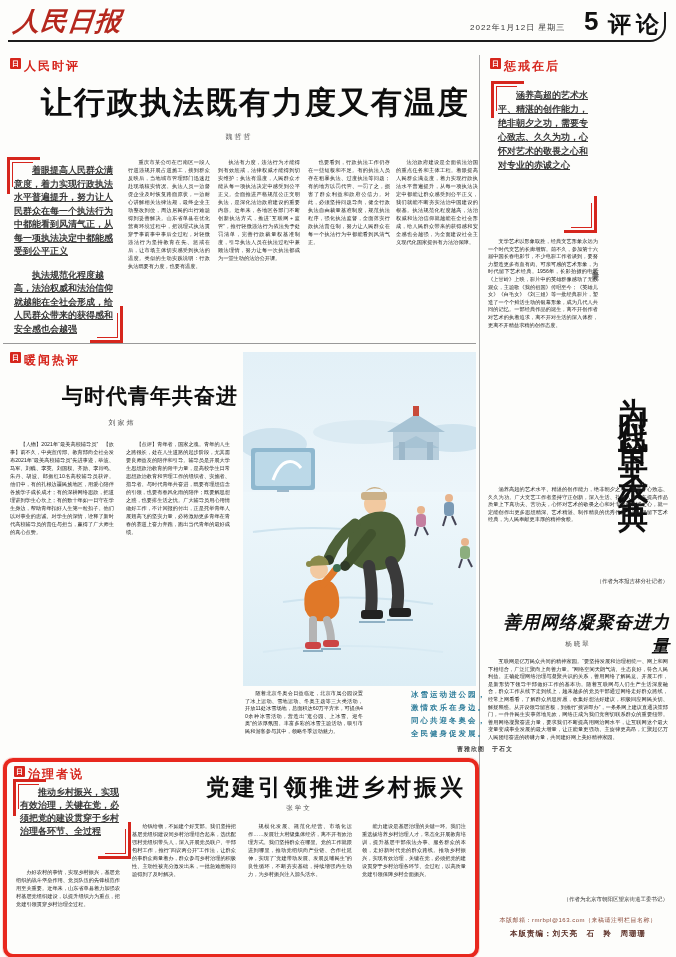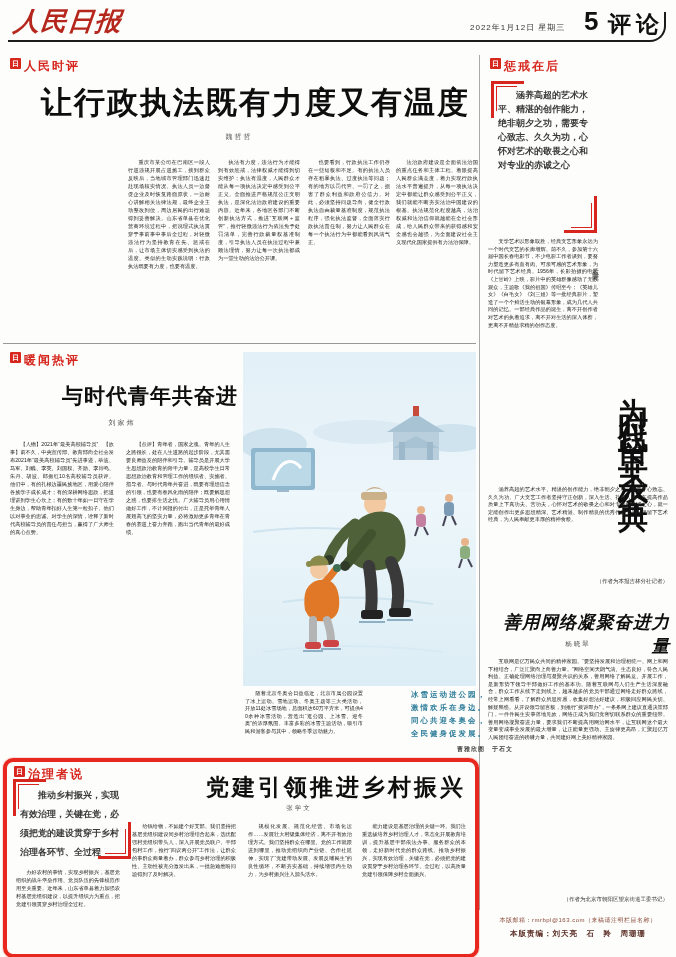--- a/index.html
+++ b/index.html
@@ -13,21 +13,21 @@
   .page-num{left:584px;top:6px;font-size:26px;font-weight:800;color:#111;}
   .page-name{left:608px;top:9px;font-size:23px;font-weight:800;color:#111;letter-spacing:5px;}
   
   .seclabel{display:flex;align-items:flex-start;gap:3px;}
   .secicon{width:11px;height:11px;background:#d6261d;color:#fff;font-size:7px;font-weight:bold;display:flex;align-items:center;justify-content:center;border-radius:1px;}
   .sectext{color:#d6261d;font-weight:800;font-size:12px;letter-spacing:2px;}
   
   .headline{ text-align:right;font-weight:800;color:#0e0e0e;font-family:"Liberation Sans",sans-serif;}
   .byline{text-align:center;color:#555;}
   
-  .sumbox{color:#3a3a3a;font-weight:700;}
+  .sumbox{color:#3a3a3a;font-weight:700;text-decoration:underline;}
   .sumbox::before{content:"";position:absolute;left:-7px;top:-7px;width:30px;height:34px;border-left:3px solid #d6261d;border-top:3px solid #d6261d;}
   .sumbox::after{content:"";position:absolute;right:-7px;bottom:-7px;width:30px;height:34px;border-right:3px solid #d6261d;border-bottom:3px solid #d6261d;}
   .sumbox .inner-l{position:absolute;left:-2px;top:-2px;width:20px;height:24px;border-left:1px solid #d6261d;border-top:1px solid #d6261d;}
   .sumbox .inner-r{position:absolute;right:-2px;bottom:-2px;width:20px;height:24px;border-right:1px solid #d6261d;border-bottom:1px solid #d6261d;}
   .sumbox p{margin:0 0 10px 0;text-indent:2em;}
   
   .bodycol{font-size:5.2px;line-height:8px;text-align:justify;color:#222;overflow:hidden;text-indent:2em;word-break:break-all;}
   .bodywide{font-size:5.2px;line-height:7.6px;text-align:justify;color:#222;overflow:hidden;text-indent:2em;word-break:break-all;}
   .rule-h{border-top:1px solid #999;}
   .rule-v{border-left:1px solid #aaa;}
@@ -55,20 +55,26 @@
 
   <div class="abs rule-v" style="left:479px;top:55px;height:855px;"></div>
 
   <div class="abs seclabel" style="left:10px;top:58px;">
     <span class="secicon">日</span>
     <span class="sectext">人民时评</span>
   </div>
   <div class="abs headline" style="left:8px;top:82px;width:462px;font-size:31px;letter-spacing:2px;">让行政执法既有力度又有温度</div>
   <div class="abs byline" style="left:8px;top:132px;width:462px;font-size:7px;letter-spacing:2px;">魏哲哲</div>
 
+  <div class="abs sumbox" style="left:14px;top:164px;width:102px;height:172px;font-size:9px;line-height:13.5px;">
+    <div class="inner-l"></div>
+    <div class="inner-r"></div>
+    <p>着眼提高人民群众满意度，着力实现行政执法水平普遍提升，努力让人民群众在每一个执法行为中都能看到风清气正，从每一项执法决定中都能感受到公平正义</p>
+    <p>执法规范化程度越高，法治权威和法治信仰就越能在全社会形成，给人民群众带来的获得感和安全感也会越强</p>
+  </div>
 
   <div class="abs bodycol" style="left:128px;top:158px;width:82px;height:182px;">重庆市某公司在巴南区一段人行道违规开展占道施工，接到群众反映后，当地城市管理部门迅速赶赴现场核实情况。执法人员一边督促企业及时恢复路面原状，一边耐心讲解相关法律法规，最终企业主动整改到位，周边居民的出行难题得到妥善解决。山东省单县在优化营商环境过程中，把说理式执法贯穿于事前事中事后全过程，对轻微违法行为坚持教育在先、惩戒在后，让市场主体切实感受到执法的温度。类似的生动实践说明：行政执法既要有力度，也要有温度。</div>
   <div class="abs bodycol" style="left:218px;top:158px;width:82px;height:182px;">执法有力度，违法行为才能得到有效惩戒，法律权威才能得到切实维护；执法有温度，人民群众才能从每一项执法决定中感受到公平正义。全面推进严格规范公正文明执法，是深化法治政府建设的重要内容。近年来，各地区各部门不断创新执法方式，推进“互联网＋监管”，推行轻微违法行为依法免予处罚清单，完善行政裁量权基准制度，引导执法人员在执法过程中兼顾法理情，努力让每一次执法都成为一堂生动的法治公开课。</div>
   <div class="abs bodycol" style="left:308px;top:158px;width:82px;height:182px;">也要看到，行政执法工作仍存在一些短板和不足。有的执法人员存在粗暴执法、过度执法等问题；有的地方以罚代管、一罚了之，损害了群众利益和政府公信力。对此，必须坚持问题导向，健全行政执法自由裁量基准制度，规范执法程序，强化执法监督，全面落实行政执法责任制，努力让人民群众在每一个执法行为中都能看到风清气正。</div>
   <div class="abs bodycol" style="left:396px;top:158px;width:82px;height:182px;">法治政府建设是全面依法治国的重点任务和主体工程。着眼提高人民群众满意度，着力实现行政执法水平普遍提升，从每一项执法决定中都能让群众感受到公平正义，我们就能不断夯实法治中国建设的根基。执法规范化程度越高，法治权威和法治信仰就越能在全社会形成，给人民群众带来的获得感和安全感也会越强，为全面建设社会主义现代化国家提供有力法治保障。</div>
 
   <div class="abs rule-h" style="left:3px;top:343px;width:473px;"></div>
   <div class="abs seclabel" style="left:10px;top:352px;">
     <span class="secicon">日</span>
     <span class="sectext">暖闻热评</span>
@@ -173,21 +179,21 @@
     <div class="poem">同心共迎冬奥会，</div>
     <div class="poem">全民健身促发展。</div>
     <div class="poem-credit">曹雅欣图　于石文</div>
   </div>
 
   <div class="abs highlight-box" style="left:3px;top:758px;width:468px;height:192px;"></div>
   <div class="abs seclabel" style="left:14px;top:766px;">
     <span class="secicon">日</span>
     <span class="sectext">治理者说</span>
   </div>
-  <div class="abs sumbox" style="left:20px;top:786px;width:104px;height:66px;font-size:9px;line-height:19px;">
+  <div class="abs sumbox" style="left:20px;top:786px;width:104px;height:66px;font-size:9px;line-height:13px;">
     <div class="inner-l"></div>
     <div class="inner-r"></div>
     <p style="margin:0;">推动乡村振兴，实现有效治理，关键在党，必须把党的建设贯穿于乡村治理各环节、全过程</p>
   </div>
   <div class="abs headline" style="left:132px;top:772px;width:334px;font-size:23px;letter-spacing:3px;">党建引领推进乡村振兴</div>
   <div class="abs byline" style="left:132px;top:804px;width:334px;font-size:6.5px;letter-spacing:2px;">张学文</div>
   <div class="abs bodycol" style="left:16px;top:868px;width:104px;height:76px;">办好农村的事情，实现乡村振兴，基层党组织的战斗堡垒作用、党员队伍的先锋模范作用至关重要。近年来，山东省单县着力加强农村基层党组织建设，以提升组织力为重点，把党建引领贯穿乡村治理全过程。</div>
   <div class="abs bodycol" style="left:132px;top:822px;width:104px;height:122px;">给钱给物，不如建个好支部。我们坚持把基层党组织建设同乡村治理结合起来，选优配强村党组织带头人，深入开展党员联户、干部包村工作，推行“四议两公开”工作法，让群众的事群众商量着办，群众参与乡村治理的积极性、主动性被充分激发出来，一批急难愁盼问题得到了及时解决。</div>
   <div class="abs bodycol" style="left:248px;top:822px;width:104px;height:122px;">规模化发展、规范化经营、市场化运作……发展壮大村级集体经济，离不开有效治理方式。我们坚持群众在哪里、党的工作就跟进到哪里，推动党组织向产业链、合作社延伸，实现了“党建带动发展、发展反哺民生”的良性循环，不断夯实基础，持续增强内生动力，为乡村振兴注入源头活水。</div>
   <div class="abs bodycol" style="left:362px;top:822px;width:104px;height:122px;">能力建设是基层治理的关键一环。我们注重选拔培养乡村治理人才，常态化开展教育培训，提升基层干部依法办事、服务群众的本领，走好新时代党的群众路线。推动乡村振兴，实现有效治理，关键在党，必须把党的建设贯穿于乡村治理各环节、全过程，以高质量党建引领保障乡村全面振兴。</div>

